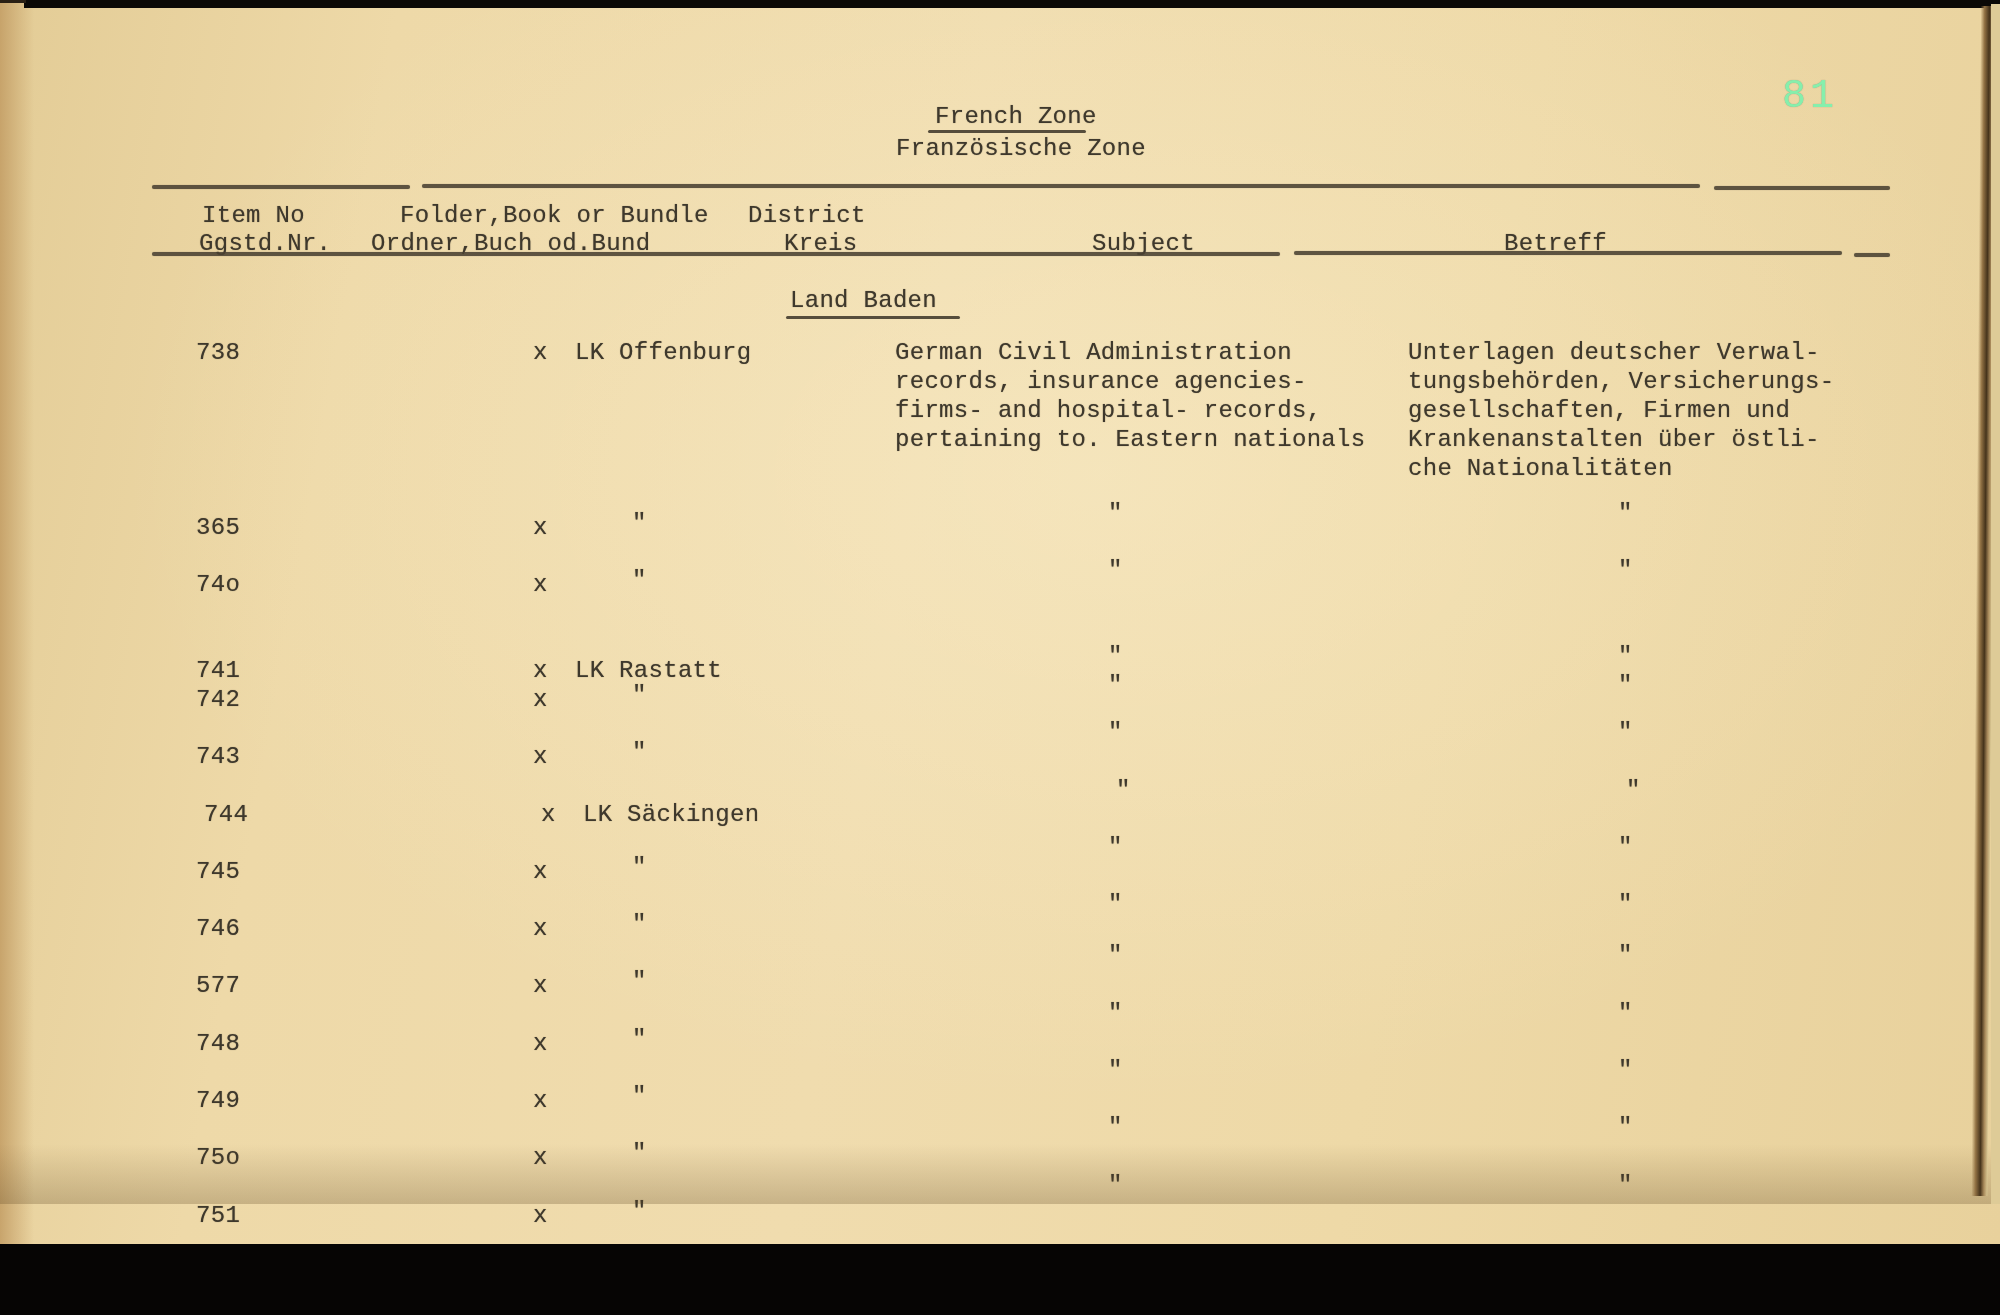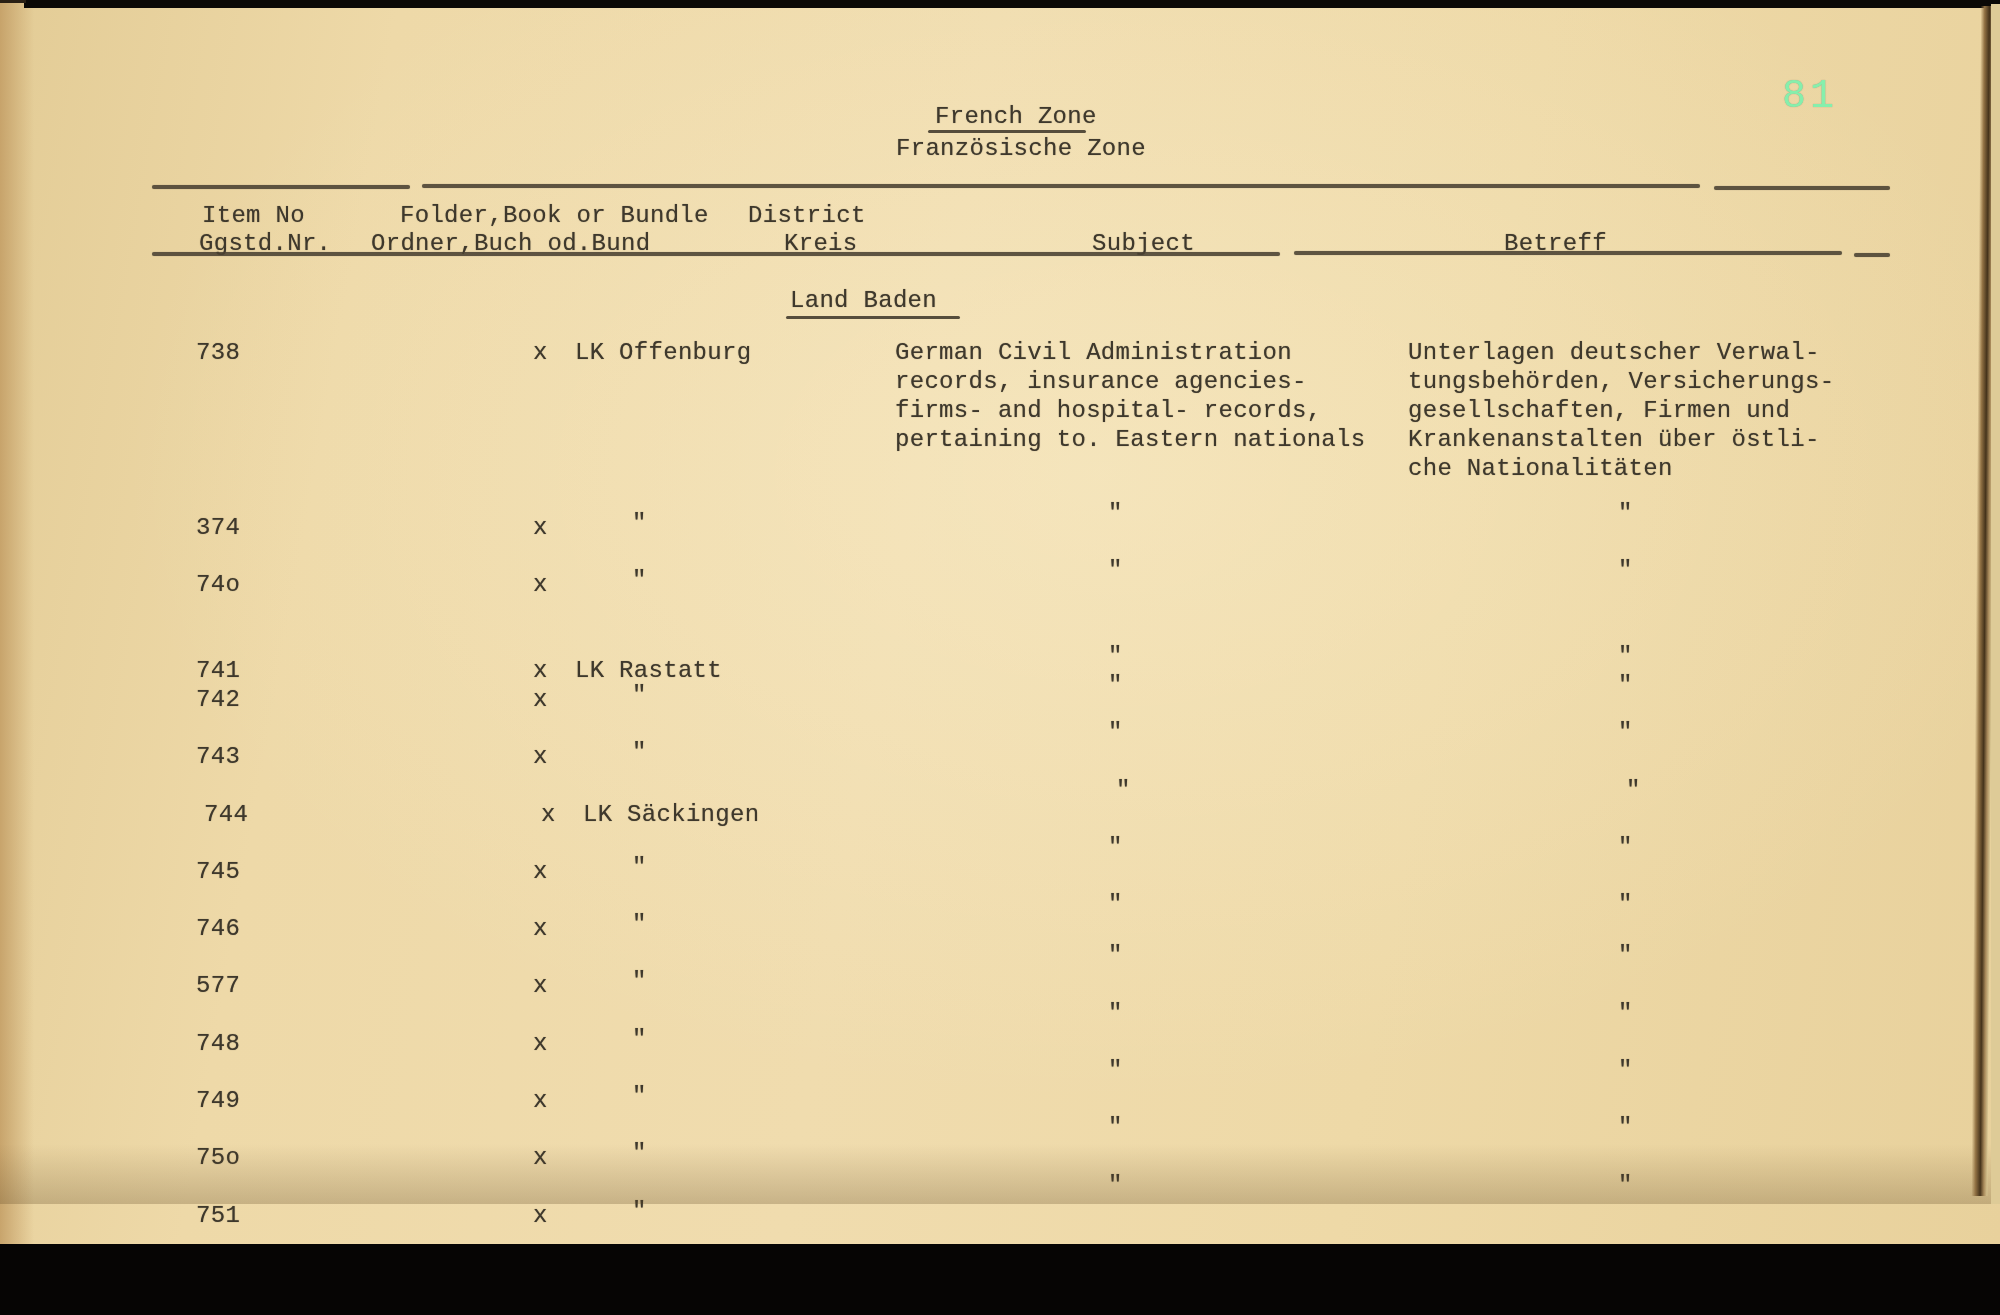--- a/index.html
+++ b/index.html
@@ -102,21 +102,21 @@
 firms- and hospital- records,
 pertaining to. Eastern nationals</span>
     <span class="t cb blk">Unterlagen deutscher Verwal-
 tungsbehörden, Versicherungs-
 gesellschaften, Firmen und
 Krankenanstalten über östli-
 che Nationalitäten</span>
   </div>
 
   <div class="row r1 dit-a">
-    <span class="t ci">374</span>
+    <span class="t ci">365</span>
     <span class="t cx">x</span>
     <span class="t cdd dd">"</span>
     <span class="t csd lift">"</span>
     <span class="t cbd lift">"</span>
   </div>
 
   <div class="row r2 dit-a">
     <span class="t ci">74o</span>
     <span class="t cx">x</span>
     <span class="t cdd dd">"</span>

